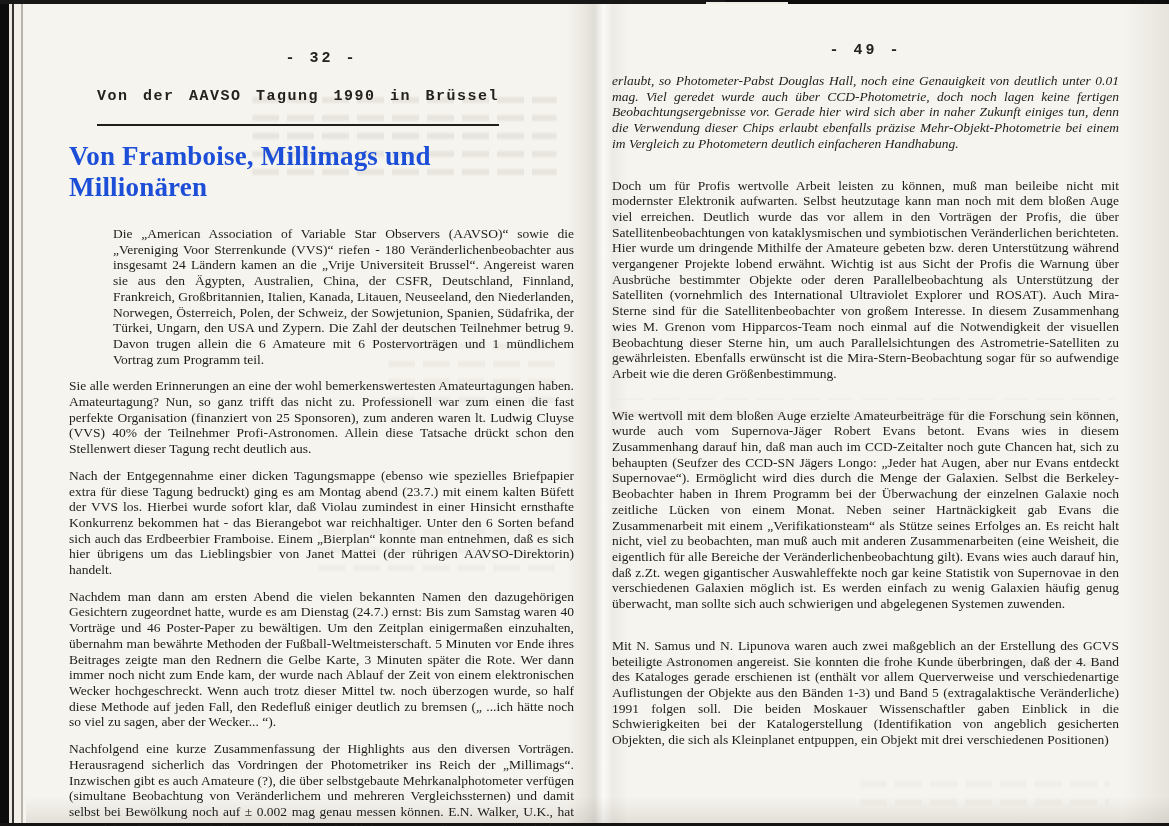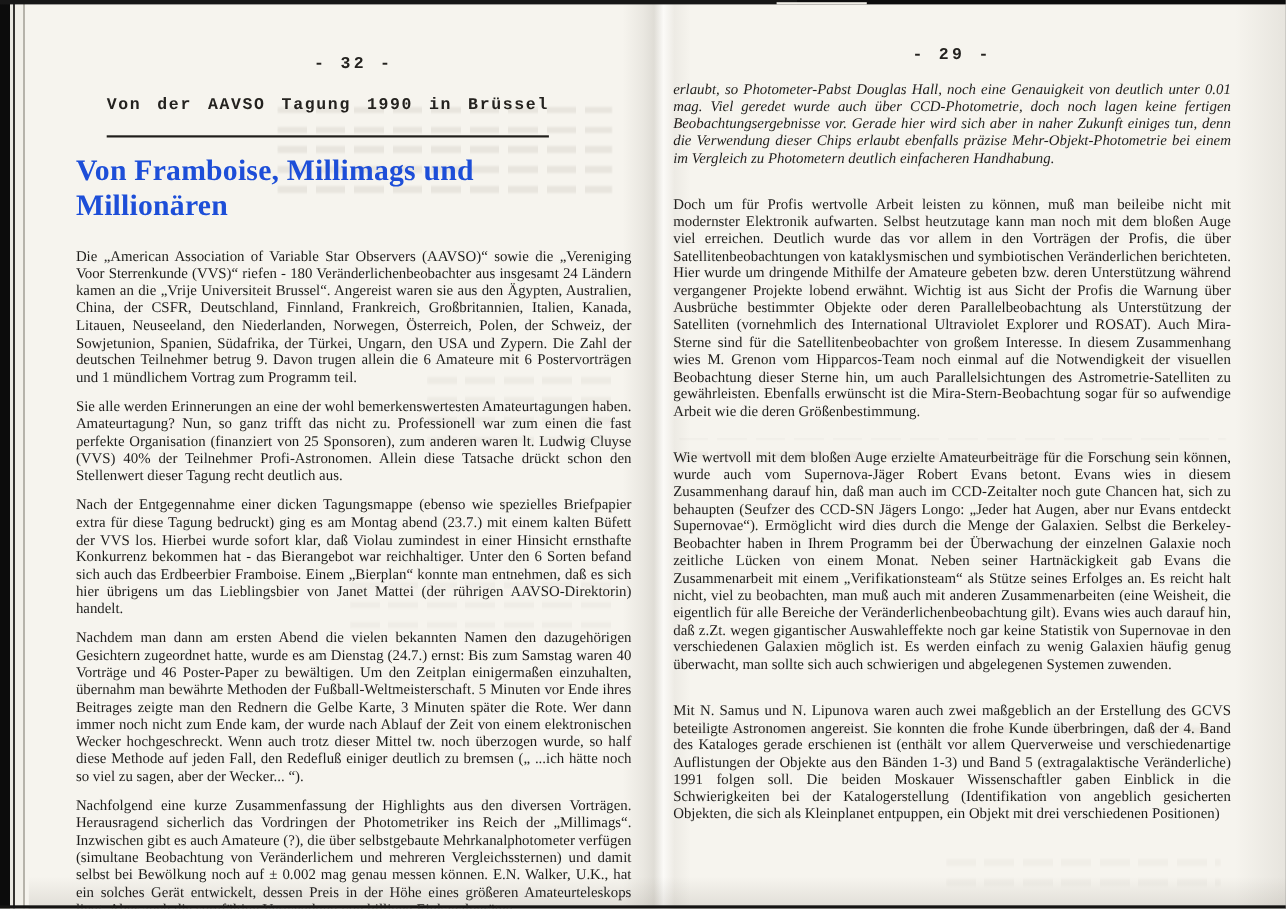--- a/index.html
+++ b/index.html
@@ -54,21 +54,21 @@
     white-space:nowrap;
   }
   .title {
     margin:15px 0 0 0; font-size:27px; font-weight:bold;
     letter-spacing:0.2px; color:#1d4ed8;
   }
   p.body {
     margin:11px 0 0 0; font-size:13.5px; line-height:15.7px;
     text-align:justify; color:#1e1d1b;
   }
-  .page-left p.body.first { margin-top:23px; }
+  .page-left p.body.first { margin-top:23px;margin-left:44px; }
   .page-right p.body.first { margin-top:14px;font-style:italic; }
   .page-right p.body.gap-lg { margin-top:26px; }
 </style>
 </head>
 <body>
 
 <div class="scan">
 
   <div class="gutter"></div>
   <div class="shade-right"></div>
@@ -92,20 +92,20 @@
     </div>
     <h1 class="title">Von Framboise, Millimags und Millionären</h1>
     <p class="body first">Die „American Association of Variable Star Observers (AAVSO)“ sowie die „Vereniging Voor Sterrenkunde (VVS)“ riefen - 180 Veränderlichenbeobachter aus insgesamt 24 Ländern kamen an die „Vrije Universiteit Brussel“. Angereist waren sie aus den Ägypten, Australien, China, der CSFR, Deutschland, Finnland, Frankreich, Großbritannien, Italien, Kanada, Litauen, Neuseeland, den Niederlanden, Norwegen, Österreich, Polen, der Schweiz, der Sowjetunion, Spanien, Südafrika, der Türkei, Ungarn, den USA und Zypern. Die Zahl der deutschen Teilnehmer betrug 9. Davon trugen allein die 6 Amateure mit 6 Postervorträgen und 1 mündlichem Vortrag zum Programm teil.</p>
     <p class="body">Sie alle werden Erinnerungen an eine der wohl bemerkenswertesten Amateurtagungen haben. Amateurtagung? Nun, so ganz trifft das nicht zu. Professionell war zum einen die fast perfekte Organisation (finanziert von 25 Sponsoren), zum anderen waren lt. Ludwig Cluyse (VVS) 40% der Teilnehmer Profi-Astronomen. Allein diese Tatsache drückt schon den Stellenwert dieser Tagung recht deutlich aus.</p>
     <p class="body">Nach der Entgegennahme einer dicken Tagungsmappe (ebenso wie spezielles Briefpapier extra für diese Tagung bedruckt) ging es am Montag abend (23.7.) mit einem kalten Büfett der VVS los. Hierbei wurde sofort klar, daß Violau zumindest in einer Hinsicht ernsthafte Konkurrenz bekommen hat - das Bierangebot war reichhaltiger. Unter den 6 Sorten befand sich auch das Erdbeerbier Framboise. Einem „Bierplan“ konnte man entnehmen, daß es sich hier übrigens um das Lieblingsbier von Janet Mattei (der rührigen AAVSO-Direktorin) handelt.</p>
     <p class="body">Nachdem man dann am ersten Abend die vielen bekannten Namen den dazugehörigen Gesichtern zugeordnet hatte, wurde es am Dienstag (24.7.) ernst: Bis zum Samstag waren 40 Vorträge und 46 Poster-Paper zu bewältigen. Um den Zeitplan einigermaßen einzuhalten, übernahm man bewährte Methoden der Fußball-Weltmeisterschaft. 5 Minuten vor Ende ihres Beitrages zeigte man den Rednern die Gelbe Karte, 3 Minuten später die Rote. Wer dann immer noch nicht zum Ende kam, der wurde nach Ablauf der Zeit von einem elektronischen Wecker hochgeschreckt. Wenn auch trotz dieser Mittel tw. noch überzogen wurde, so half diese Methode auf jeden Fall, den Redefluß einiger deutlich zu bremsen („ ...ich hätte noch so viel zu sagen, aber der Wecker... “).</p>
     <p class="body">Nachfolgend eine kurze Zusammenfassung der Highlights aus den diversen Vorträgen. Herausragend sicherlich das Vordringen der Photometriker ins Reich der „Millimags“. Inzwischen gibt es auch Amateure (?), die über selbstgebaute Mehrkanalphotometer verfügen (simultane Beobachtung von Veränderlichem und mehreren Vergleichssternen) und damit selbst bei Bewölkung noch auf ± 0.002 mag genau messen können. E.N. Walker, U.K., hat ein solches Gerät entwickelt, dessen Preis in der Höhe eines größeren Amateurteleskops liegt. Aber auch die sorgfältige Verwendung von billigen Einkanalgeräten</p>
   </div>
 
   <div class="page page-right">
-    <div class="pageno">- 29 -</div>
+    <div class="pageno">- 49 -</div>
     <p class="body first">erlaubt, so Photometer-Pabst Douglas Hall, noch eine Genauigkeit von deutlich unter 0.01 mag. Viel geredet wurde auch über CCD-Photometrie, doch noch lagen keine fertigen Beobachtungsergebnisse vor. Gerade hier wird sich aber in naher Zukunft einiges tun, denn die Verwendung dieser Chips erlaubt ebenfalls präzise Mehr-Objekt-Photometrie bei einem im Vergleich zu Photometern deutlich einfacheren Handhabung.</p>
     <p class="body gap-lg">Doch um für Profis wertvolle Arbeit leisten zu können, muß man beileibe nicht mit modernster Elektronik aufwarten. Selbst heutzutage kann man noch mit dem bloßen Auge viel erreichen. Deutlich wurde das vor allem in den Vorträgen der Profis, die über Satellitenbeobachtungen von kataklysmischen und symbiotischen Veränderlichen berichteten. Hier wurde um dringende Mithilfe der Amateure gebeten bzw. deren Unterstützung während vergangener Projekte lobend erwähnt. Wichtig ist aus Sicht der Profis die Warnung über Ausbrüche bestimmter Objekte oder deren Parallelbeobachtung als Unterstützung der Satelliten (vornehmlich des International Ultraviolet Explorer und ROSAT). Auch Mira-Sterne sind für die Satellitenbeobachter von großem Interesse. In diesem Zusammenhang wies M. Grenon vom Hipparcos-Team noch einmal auf die Notwendigkeit der visuellen Beobachtung dieser Sterne hin, um auch Parallelsichtungen des Astrometrie-Satelliten zu gewährleisten. Ebenfalls erwünscht ist die Mira-Stern-Beobachtung sogar für so aufwendige Arbeit wie die deren Größenbestimmung.</p>
     <p class="body gap-lg">Wie wertvoll mit dem bloßen Auge erzielte Amateurbeiträge für die Forschung sein können, wurde auch vom Supernova-Jäger Robert Evans betont. Evans wies in diesem Zusammenhang darauf hin, daß man auch im CCD-Zeitalter noch gute Chancen hat, sich zu behaupten (Seufzer des CCD-SN Jägers Longo: „Jeder hat Augen, aber nur Evans entdeckt Supernovae“). Ermöglicht wird dies durch die Menge der Galaxien. Selbst die Berkeley-Beobachter haben in Ihrem Programm bei der Überwachung der einzelnen Galaxie noch zeitliche Lücken von einem Monat. Neben seiner Hartnäckigkeit gab Evans die Zusammenarbeit mit einem „Verifikationsteam“ als Stütze seines Erfolges an. Es reicht halt nicht, viel zu beobachten, man muß auch mit anderen Zusammenarbeiten (eine Weisheit, die eigentlich für alle Bereiche der Veränderlichenbeobachtung gilt). Evans wies auch darauf hin, daß z.Zt. wegen gigantischer Auswahleffekte noch gar keine Statistik von Supernovae in den verschiedenen Galaxien möglich ist. Es werden einfach zu wenig Galaxien häufig genug überwacht, man sollte sich auch schwierigen und abgelegenen Systemen zuwenden.</p>
     <p class="body gap-lg">Mit N. Samus und N. Lipunova waren auch zwei maßgeblich an der Erstellung des GCVS beteiligte Astronomen angereist. Sie konnten die frohe Kunde überbringen, daß der 4. Band des Kataloges gerade erschienen ist (enthält vor allem Querverweise und verschiedenartige Auflistungen der Objekte aus den Bänden 1-3) und Band 5 (extragalaktische Veränderliche) 1991 folgen soll. Die beiden Moskauer Wissenschaftler gaben Einblick in die Schwierigkeiten bei der Katalogerstellung (Identifikation von angeblich gesicherten Objekten, die sich als Kleinplanet entpuppen, ein Objekt mit drei verschiedenen Positionen)</p>
   </div>
 
 </div>
 
 </body></html>

